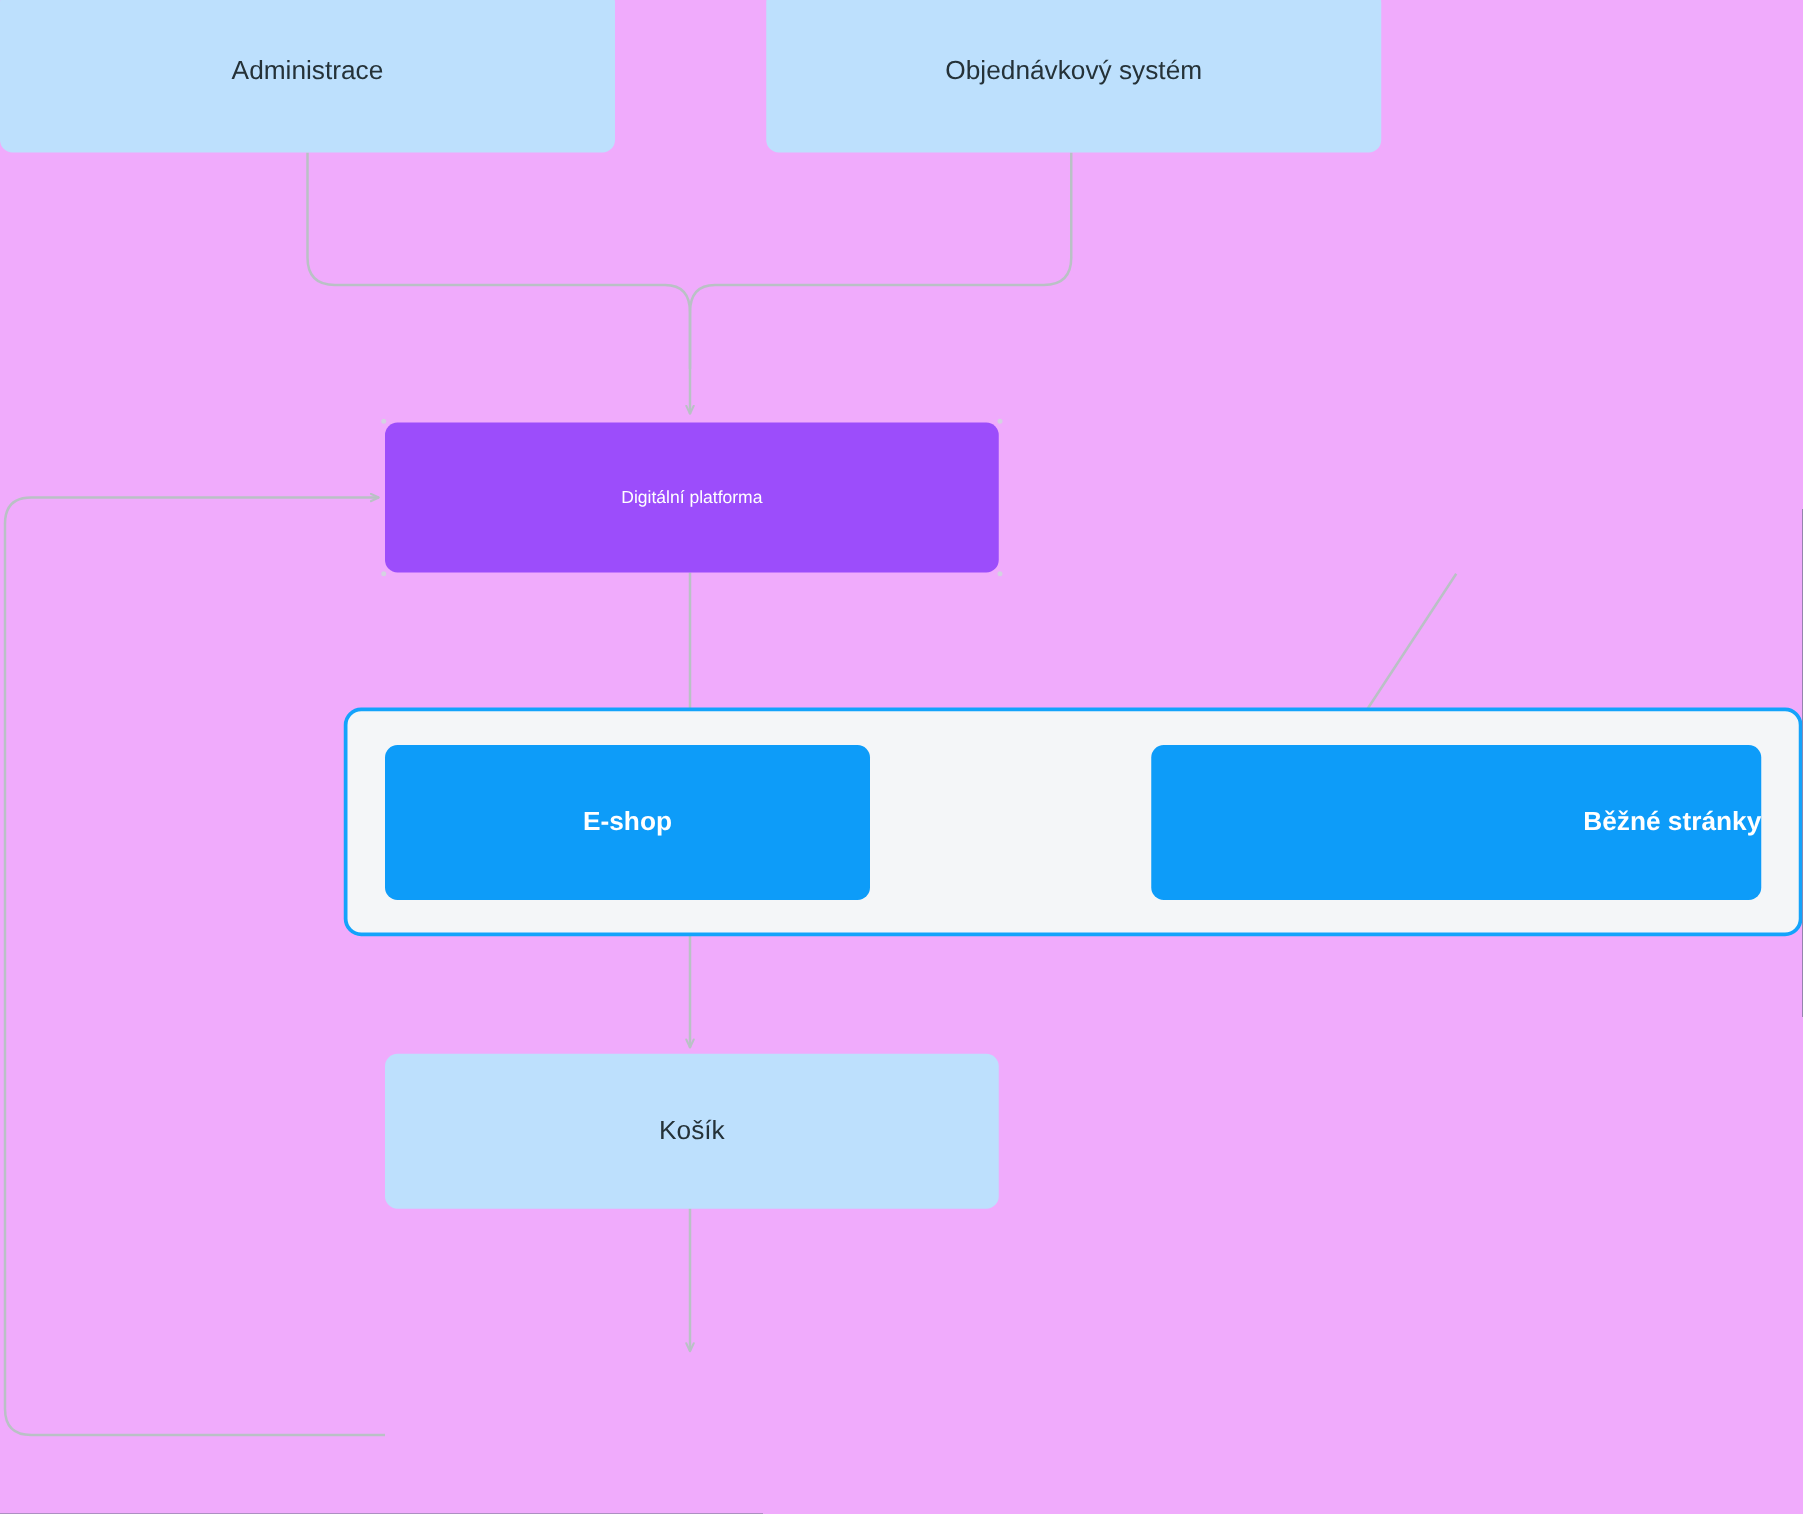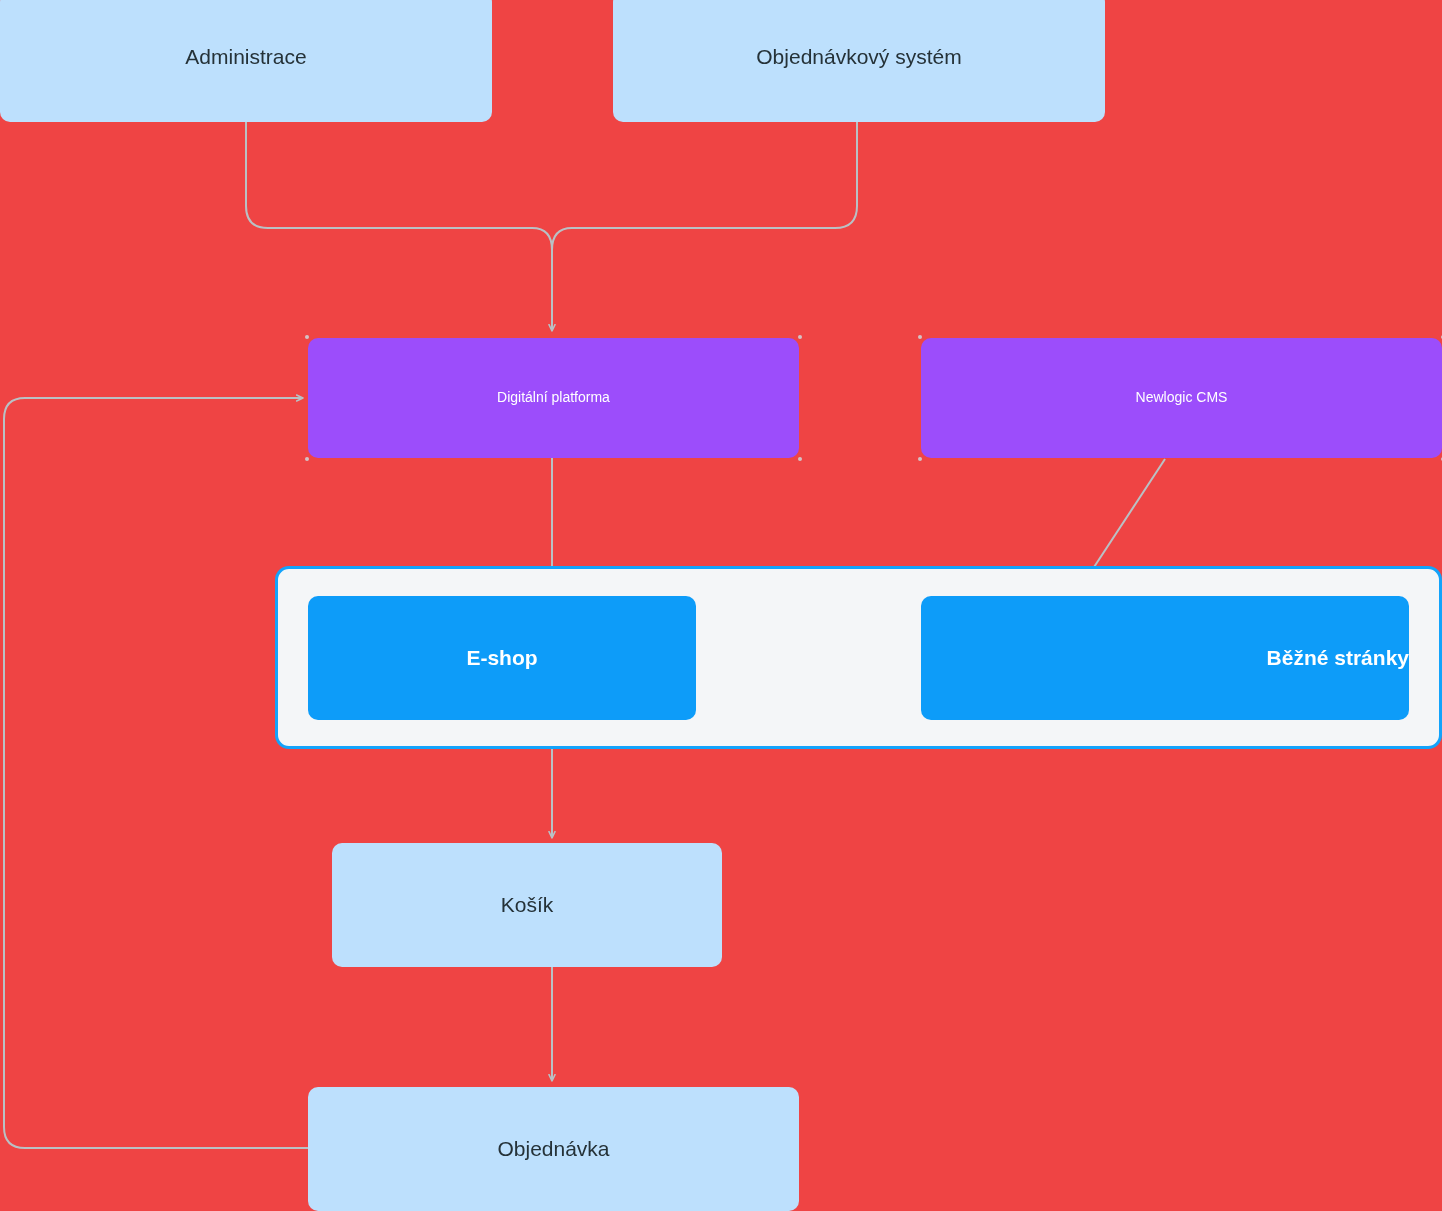--- a/index.html
+++ b/index.html
@@ -4,21 +4,21 @@
 <style>
   html, body {
     margin: 0;
     padding: 0;
     background: #4e6870;
   }
   #canvas {
     position: relative;
     width: 1442px;
     height: 1211px;
-    background: #ef4444;
+    background: #f0abfc;
     overflow: hidden;
     font-family: "Liberation Sans", sans-serif;
   }
   .node {
     position: absolute;
     box-sizing: border-box;
     display: flex;
     align-items: center;
     justify-content: center;
     text-align: center;
@@ -124,42 +124,30 @@
   <div class="node node-purple" style="left:308px; top:338px; width:491px; height:120px;">
     <span>Digitální platforma</span>
     <span class="handles">
         <i class="tl"></i>
         <i class="tr"></i>
         <i class="bl"></i>
         <i class="br"></i>
       </span>
   </div>
 
-  <div class="node node-purple" style="left:921px; top:338px; width:521px; height:120px;">
-    <span>Newlogic CMS</span>
-    <span class="handles">
-        <i class="tl"></i>
-        <i class="tr"></i>
-        <i class="bl"></i>
-        <i class="br"></i>
-      </span>
-  </div>
 
   <div class="group-box" style="left:275px; top:566px; width:1167px; height:183px;">
   </div>
 
   <div class="node node-blue" style="left:308px; top:596px; width:388px; height:124px;">
     <span>E-shop</span>
   </div>
 
   <div class="node node-blue" style="left:921px; top:596px; width:488px; height:124px;justify-content:flex-end;">
     <span>Běžné stránky</span>
   </div>
 
-  <div class="node node-light" style="left:308px; top:843px; width:390px; height:124px;margin-left:24px;">
+  <div class="node node-light" style="left:308px; top:843px; width:491px; height:124px;">
     <span>Košík</span>
   </div>
 
-  <div class="node node-light" style="left:308px; top:1087px; width:491px; height:124px;">
-    <span>Objednávka</span>
-  </div>
 
 </div>
 
 </body></html>

